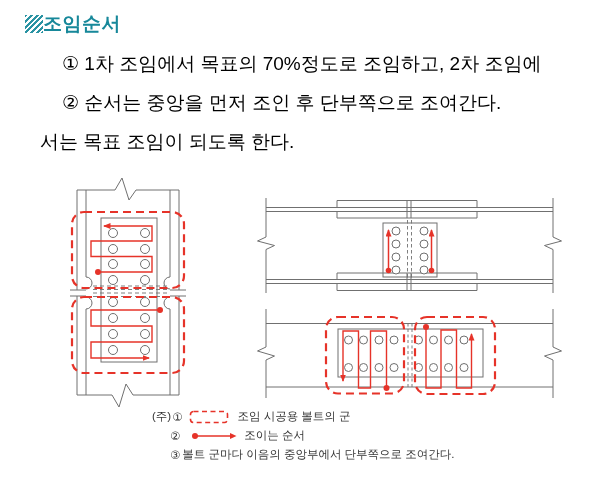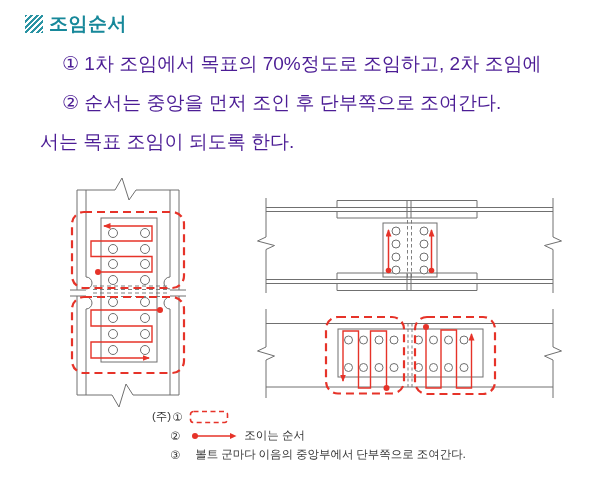--- a/index.html
+++ b/index.html
@@ -1,42 +1,42 @@
 <!DOCTYPE html>
 <html><head>
 <meta charset="utf-8">
 <style>
   html,body{margin:0;padding:0;background:#fff;}
   #page{position:relative;width:600px;height:487px;background:#ffffff;overflow:hidden;
         font-family:"Liberation Sans","DejaVu Sans",sans-serif;}
 
   
-  .hdr{position:absolute;left:25px;top:11px;display:flex;align-items:center;gap:6px;}
+  .hdr{position:absolute;left:25px;top:11px;display:flex;align-items:center;}
   .hdr-icon{width:18px;height:18px;
     background:repeating-linear-gradient(135deg,#2a93a3 0 2px,#ffffff 2px 4px);}
   .hdr-title{font-size:19px;font-weight:bold;color:#17889a;letter-spacing:0.5px;}
 
   
   .content{position:absolute;left:40px;top:44px;width:552px;
-    font-size:19px;line-height:39px;color:#4c1d95;}
+    font-size:19px;line-height:39px;color:#000000;}
   .line{white-space:nowrap;}
   .indent{padding-left:22px;}
 
   
   svg.diagram{position:absolute;left:0;top:175px;}
 
   
   .legend{position:absolute;left:152px;top:408px;font-size:11.5px;color:#333;}
   .lrow{display:flex;align-items:center;height:17px;margin-bottom:2px;white-space:nowrap;}
   .lrow.sub{padding-left:17px;}
   .lprefix{display:inline-block;}
   .lnum{display:inline-block;margin-left:1px;}
   .lsym{margin-left:7px;margin-right:8px;flex:0 0 auto;}
   .lsym2{margin-left:11px;margin-right:7px;flex:0 0 auto;}
-  .ltext3{margin-left:15px;font-family:Liberation Serif, serif;}
+  .ltext3{margin-left:2px;}
 </style>
 </head>
 <body>
 
 <div id="page">
 
   <div class="hdr">
     <span class="hdr-icon"></span>
     <span class="hdr-title">조임순서</span>
   </div>
@@ -209,20 +209,21 @@
     </g>
   </svg>
 
   <div class="legend">
     <div class="lrow">
       <span class="lprefix">(주)</span>
       <span class="lnum">①</span>
       <svg class="lsym" width="40" height="14">
         <rect x="1.5" y="1.5" width="37" height="11" rx="3" fill="none" stroke="#e63329" stroke-width="1.6" stroke-dasharray="5 3.5"></rect>
       </svg>
+      <span class="ltext">조임 시공용 볼트의 군</span>
     </div>
     <div class="lrow sub">
       <span class="lnum">②</span>
       <svg class="lsym2" width="46" height="10">
         <circle cx="4" cy="5" r="3" fill="#e63329"></circle>
         <line x1="6" y1="5" x2="39" y2="5" stroke="#e63329" stroke-width="1.3"></line>
         <polygon points="39,2 45.5,5 39,8" fill="#e63329"></polygon>
       </svg>
       <span class="ltext">조이는 순서</span>
     </div>

